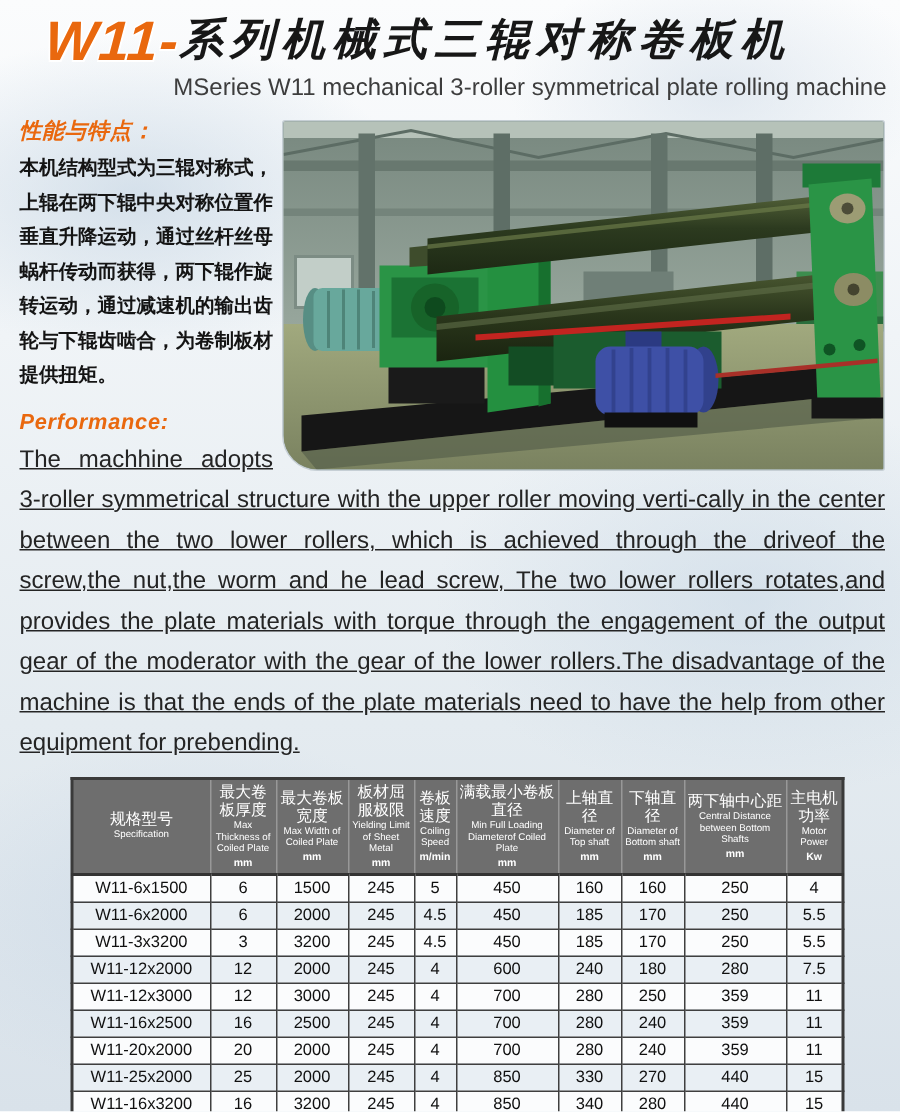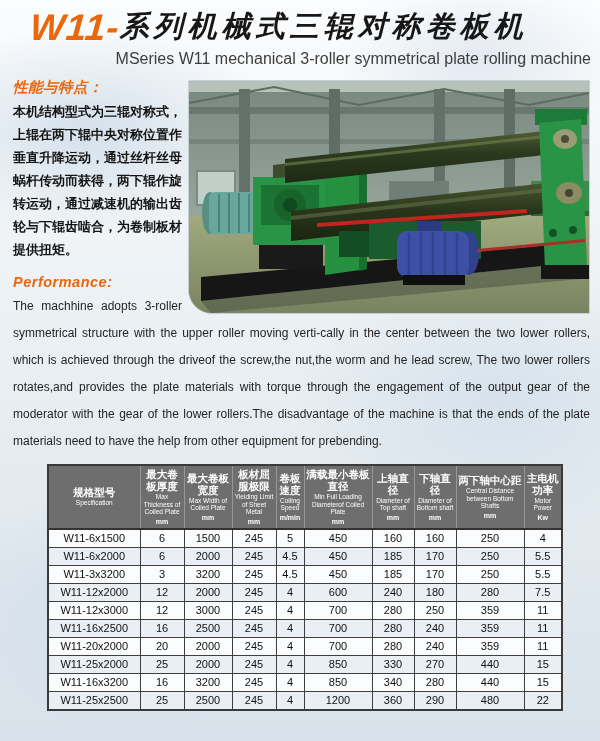--- a/index.html
+++ b/index.html
@@ -23,28 +23,28 @@
   
   .content{padding:6px 10px 0 11px;}
   .photo-wrap{float:right;width:400px;height:232px;margin:6px 0 6px 6px;
     border:1px solid #c6cfd5;border-radius:2px 2px 2px 24px;overflow:hidden;background:#8a9a90;}
   .photo-wrap svg{display:block;width:100%;height:100%;}
   .sec-head{margin:4px 0 3px 2px;font-size:14.5px;font-weight:bold;font-style:italic;
     color:#e9680e;letter-spacing:.5px;}
   .cn-body{margin:0 0 0 2px;font-size:13px;font-weight:bold;color:#141414;line-height:23px;
     text-align:justify;}
   .perf-head{margin-top:13px;}
-  .en-body{margin:0 0 0 2px;font-size:12px;color:#242424;line-height:27px;text-align:justify;}
+  .en-body{margin:0 0 0 2px;font-size:16px;color:#242424;line-height:27px;text-align:justify;text-decoration:underline;}
   
   .spec-section{clear:both;padding-top:9px;}
   table{border-collapse:collapse;margin-left:36px;width:514px;table-layout:fixed;
     border:2px solid #3a3a3a;}
   thead th{background:#6e6e6e;color:#fff;border:1px solid #989898;border-bottom:2px solid #333;
     vertical-align:middle;padding:2px 1px;}
-  .hcn{font-size:10.5px;font-weight:bold;line-height:12px;}
+  .hcn{font-size:10.5px;font-weight:normal;line-height:12px;}
   .hen{font-size:6.5px;font-weight:normal;line-height:7.5px;margin-top:1px;}
   .hunit{font-size:7px;font-weight:bold;line-height:9px;margin-top:1px;}
   tbody td{border:1px solid #3f3f3f;font-size:11px;color:#101010;text-align:center;
     height:15px;padding:1px 2px;background:#fbfcfd;}
   tbody tr:nth-child(even) td{background:#e9eff4;}
 </style>
 </head>
 <body>
 
 <div class="page">

